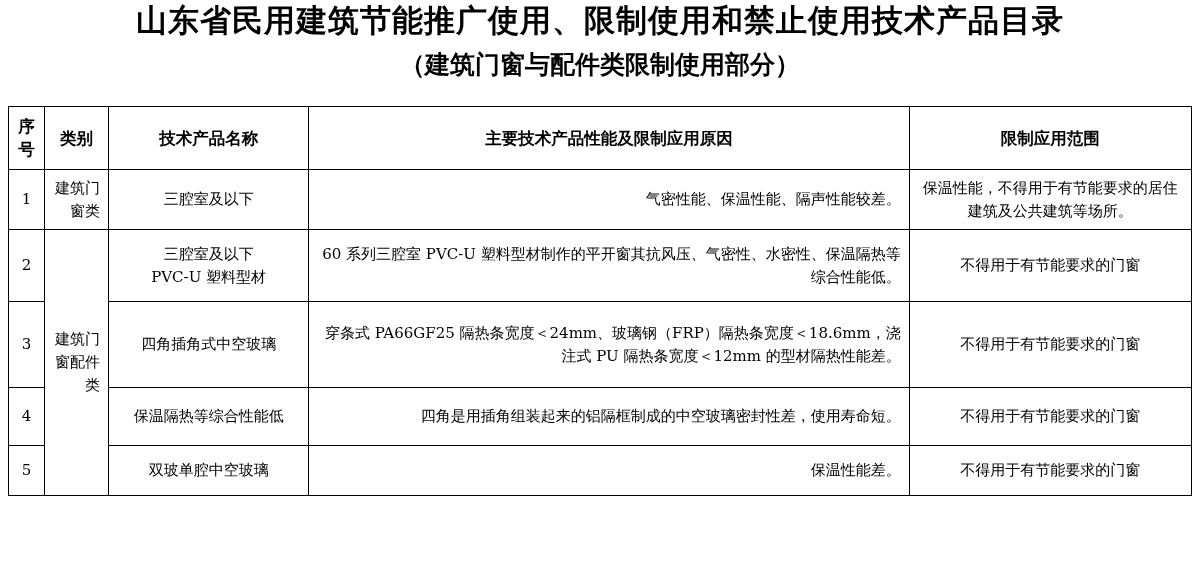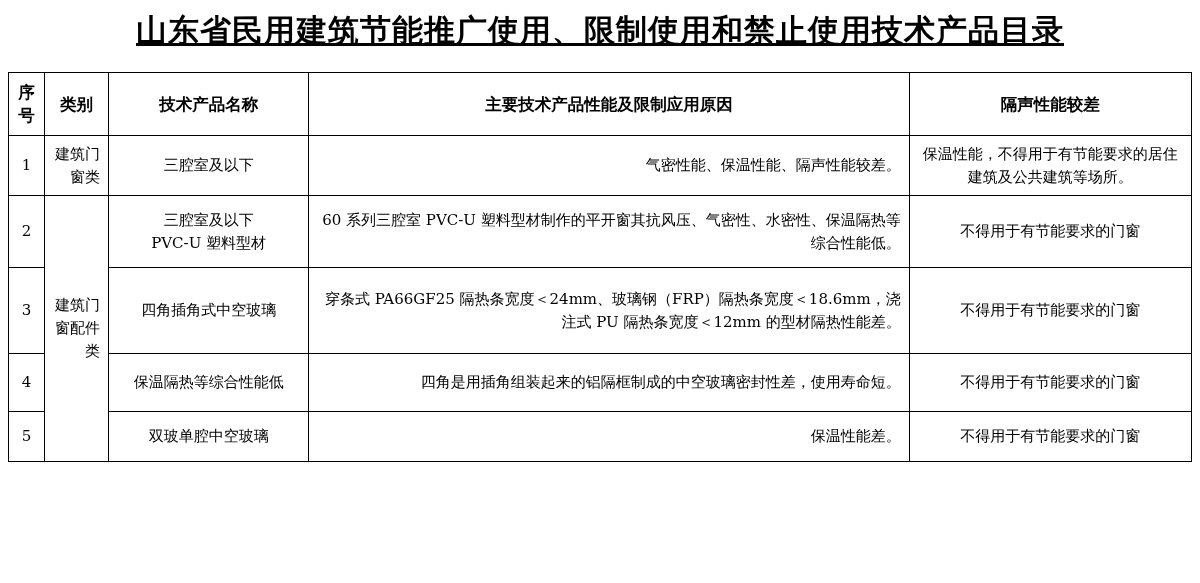--- a/index.html
+++ b/index.html
@@ -15,22 +15,20 @@
     overflow: hidden;
   }
   .page {
     width: 1200px;
     height: 583px;
     position: relative;
     box-sizing: border-box;
   }
   .title-block {
     text-align: center;
-    padding-top: 10px;
-    text-decoration: underline;
   }
   .doc-title {
     font-size: 31px;
     font-weight: bold;
     letter-spacing: 1px;
     line-height: 40px;
     margin: 0;
     font-family: "DejaVu Serif", "Liberation Serif", serif;
   }
   .doc-subtitle {
@@ -95,39 +93,40 @@
     white-space: pre-line;
   }
 </style>
 </head>
 <body>
 
 <div class="page">
 
   <div class="title-block">
     <h1 class="doc-title">山东省民用建筑节能推广使用、限制使用和禁止使用技术产品目录</h1>
+    <h2 class="doc-subtitle">（建筑门窗与配件类限制使用部分）</h2>
   </div>
 
   <div class="table-wrap">
     <table class="catalog">
       <colgroup>
         <col class="col-seq">
         <col class="col-cat">
         <col class="col-name">
         <col class="col-desc">
         <col class="col-scope">
       </colgroup>
       <thead>
         <tr>
           <th class="hdr-seq nowrap-break">序
 号</th>
           <th>类别</th>
           <th>技术产品名称</th>
           <th>主要技术产品性能及限制应用原因</th>
-          <th>隔声性能较差</th>
+          <th>限制应用范围</th>
         </tr>
       </thead>
       <tbody>
         <tr class="row-h1">
           <td class="c-seq">1</td>
           <td class="c-cat nowrap-break">建筑门
 窗类</td>
           <td class="c-name nowrap-break">三腔室及以下</td>
           <td class="c-desc">气密性能、保温性能、隔声性能较差。</td>
           <td class="c-scope">保温性能，不得用于有节能要求的居住建筑及公共建筑等场所。</td>

